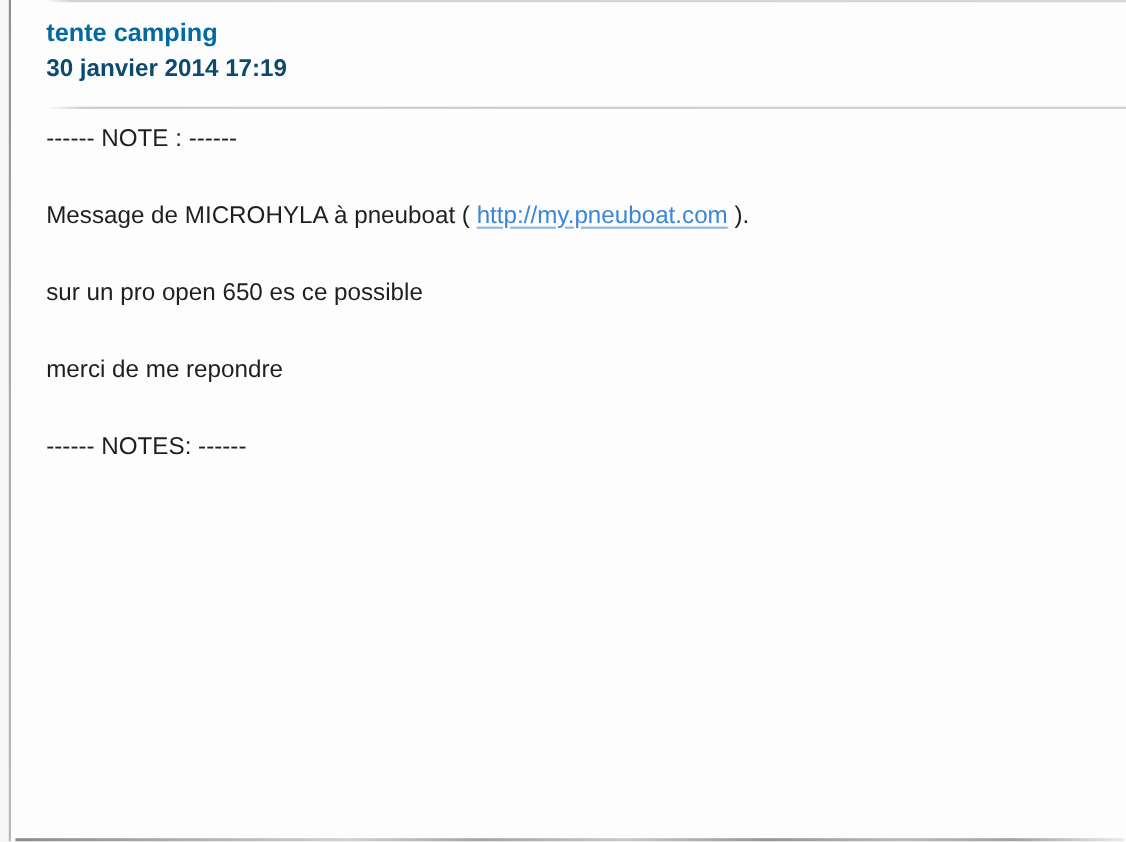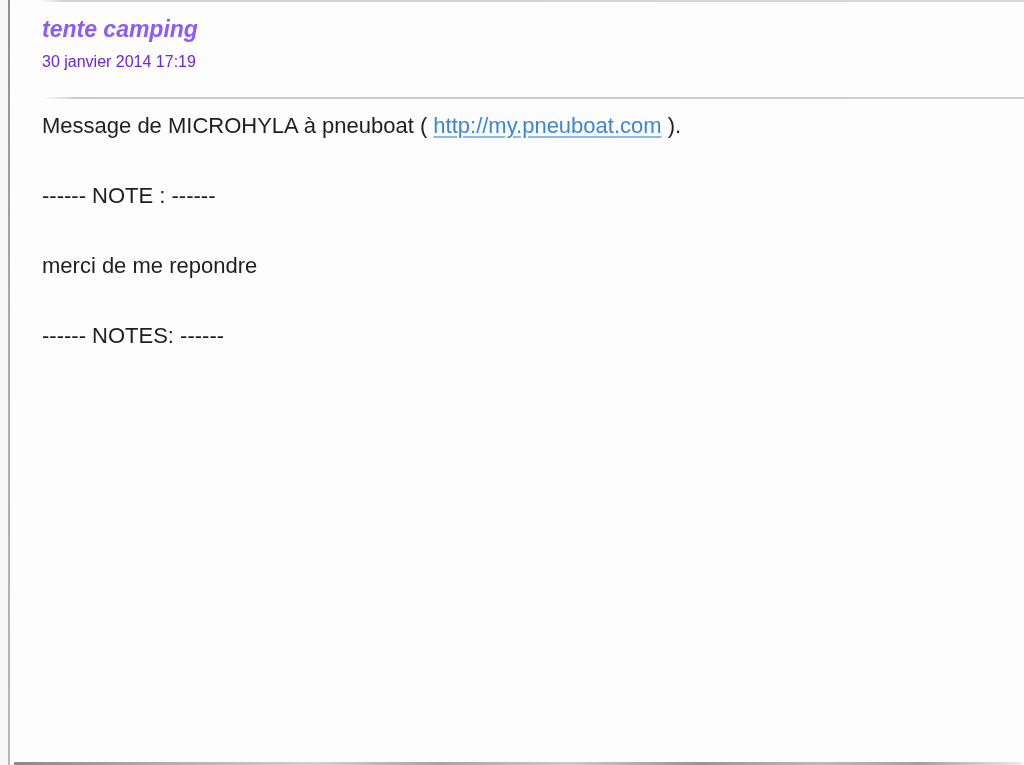--- a/index.html
+++ b/index.html
@@ -42,28 +42,28 @@
   .header {
     position: absolute;
     left: 42px;
     top: 15px;
     right: 40px;
   }
   .subject {
     font-size: 23px;
     font-weight: bold;
     line-height: 28px;
-    color: #8b5cf6;
-    font-style: italic;
+    color: #0369a1;
   }
   .date {
-    font-size: 16px;
+    font-size: 22px;
     line-height: 26px;
     margin-top: 6px;
-    color: #6d28d9;
+    color: #0c4a6e;
+    font-weight: bold;
   }
   .header-divider {
     position: absolute;
     top: 97px;
     left: 42px;
     right: 0;
     height: 2px;
     background: linear-gradient(90deg, rgba(203,203,203,0) 0%, #cbcbcb 35px, #cfcfcf 100%);
   }
   .content {
@@ -105,19 +105,20 @@
 <div class="top-edge"></div>
 
 <div class="header">
   <div class="subject">tente camping</div>
   <div class="date">30 janvier 2014 17:19</div>
 </div>
 
 <div class="header-divider"></div>
 
 <div class="content">
+  <p>------ NOTE : ------</p>
   <p><span>Message de MICROHYLA à pneuboat ( </span><a class="body-link">http://my.pneuboat.com</a><span> ).</span></p>
-  <p>------ NOTE : ------</p>
+  <p>sur un pro open 650 es ce possible</p>
   <p>merci de me repondre</p>
   <p>------ NOTES: ------</p>
 </div>
 
 <div class="bottom-edge"></div>
 
 </body></html>

